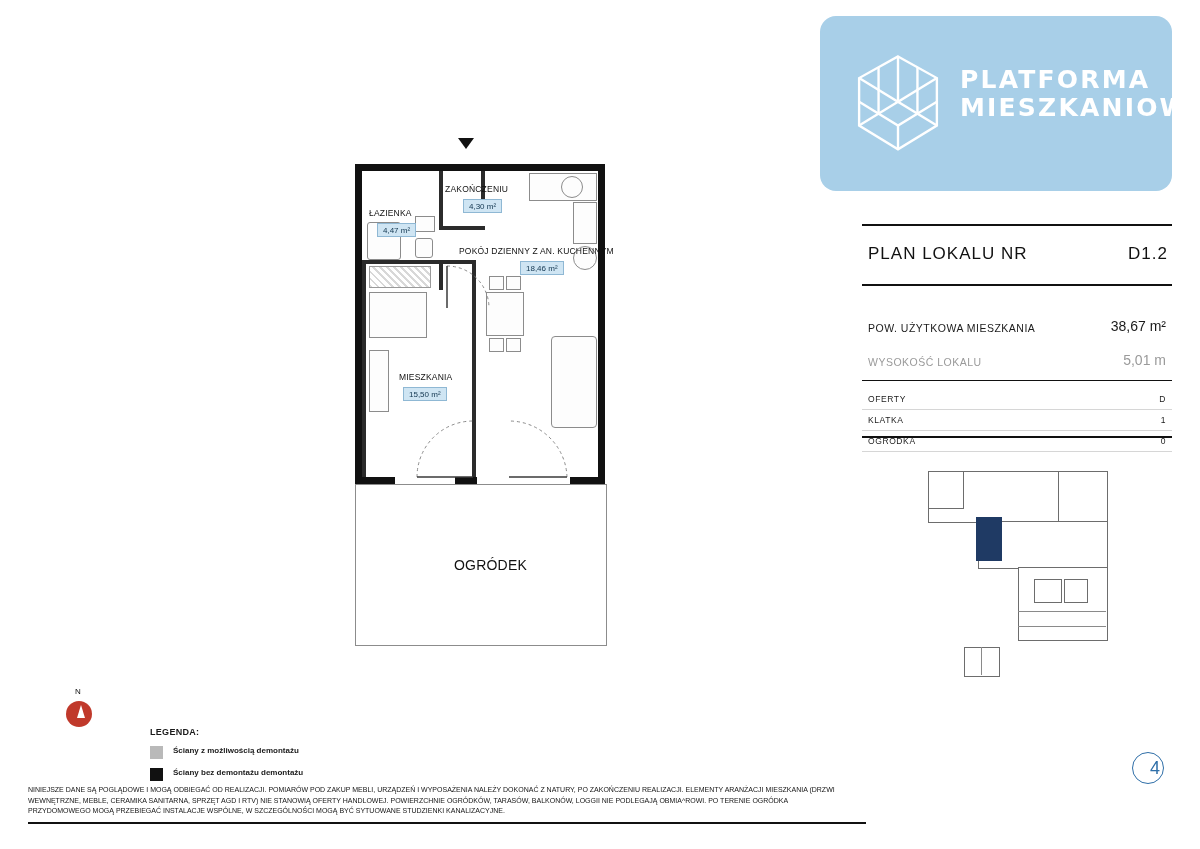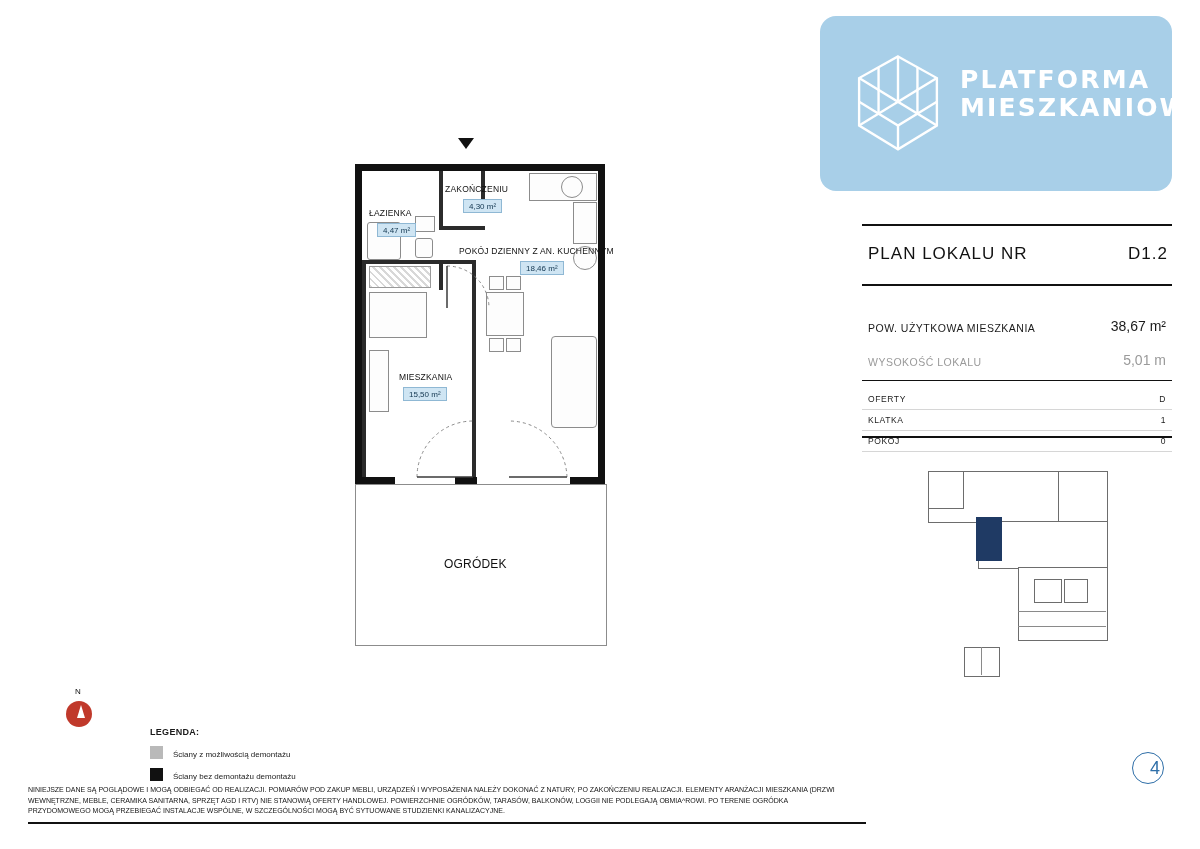--- a/index.html
+++ b/index.html
@@ -18,36 +18,36 @@
   .wall-thin{position:absolute;background:#2b2b2b;}
   .room-fill{position:absolute;background:#fdfdfd;border:1px solid #8c8c8c;}
   .hatch{position:absolute;background:
       repeating-linear-gradient(45deg,#d8d8d8 0 2px,#fff 2px 5px);border:1px solid #9a9a9a;}
 
   .label{position:absolute;font-size:8.5px;letter-spacing:.2px;color:#111;white-space:nowrap;}
   .area{position:absolute;background:#cfe5f3;border:1px solid #8fb8d4;font-size:8px;color:#11354f;
         padding:1.5px 5px;white-space:nowrap;}
 
   .garden{position:absolute;left:25px;top:352px;width:250px;height:160px;border:1px solid #8c8c8c;background:#fff;}
-  .garden .label{font-size:12px;}
+  .garden .label{font-size:14px;margin-left:10px;}
 
   .arrow-down{position:absolute;left:128px;top:6px;width:0;height:0;
       border-left:8px solid transparent;border-right:8px solid transparent;border-top:11px solid #111;}
 
   
   .compass{position:absolute;left:42px;top:665px;width:40px;height:48px;}
   .compass .disc{position:absolute;left:4px;top:14px;width:26px;height:26px;border-radius:50%;background:#c0392b;}
   .compass .needle{position:absolute;left:15px;top:18px;width:0;height:0;border-left:4px solid transparent;
       border-right:4px solid transparent;border-bottom:13px solid #fff;}
   .compass .n{position:absolute;left:13px;top:0;font-size:8px;color:#111;}
 
   
   .legend{position:absolute;left:130px;top:705px;}
   .legend-title{font-size:9px;font-weight:bold;letter-spacing:.3px;}
-  .legend-row{display:flex;align-items:flex-end;margin-top:9px;}
+  .legend-row{display:flex;align-items:flex-start;margin-top:9px;font-weight:bold;}
   .sw{width:13px;height:13px;margin-right:10px;}
   .sw.gray{background:#b9b9b9;}
   .sw.black{background:#111;}
   .legend-text{font-size:8px;}
 
   
   .disclaimer{position:absolute;left:28px;top:785px;width:815px;font-size:7px;line-height:1.5;color:#141414;}
   .rule{position:absolute;left:28px;top:822px;width:838px;height:2px;background:#111;}
 
   
@@ -222,21 +222,21 @@
 
       <div class="minirow">
         <div class="spec-small">OFERTY</div>
         <div class="spec-small">D</div>
       </div>
       <div class="minirow">
         <div class="spec-small">KLATKA</div>
         <div class="spec-small">1</div>
       </div>
       <div class="minirow">
-        <div class="spec-small">POKÓJ</div>
+        <div class="spec-small">OGRÓDKA</div>
         <div class="spec-small">0</div>
       </div>
     </div>
 
     <div class="divider" style="top:420px;"></div>
 
     <div class="keyplan">
       <div class="kp-box" style="left:6px;top:0;width:130px;height:50px;"></div>
       <div class="kp-box" style="left:6px;top:0;width:34px;height:36px;"></div>
       <div class="kp-box" style="left:136px;top:0;width:48px;height:50px;"></div>

